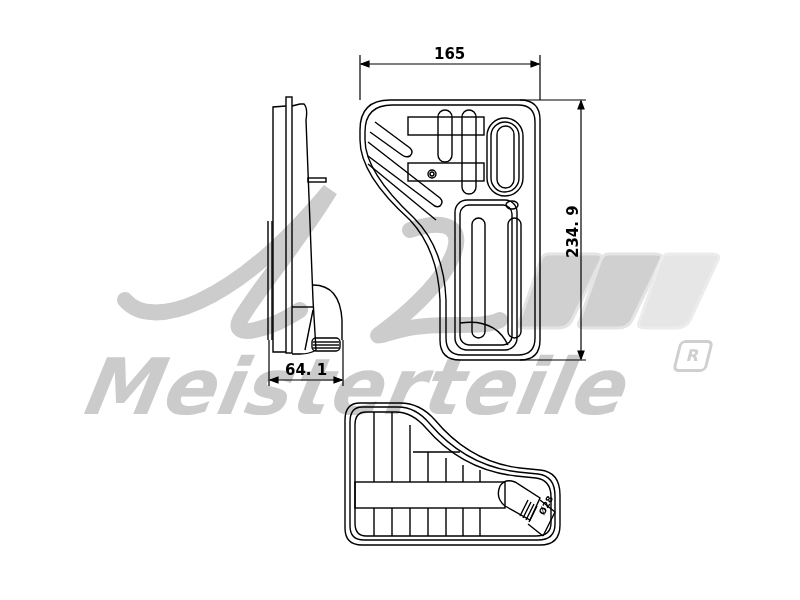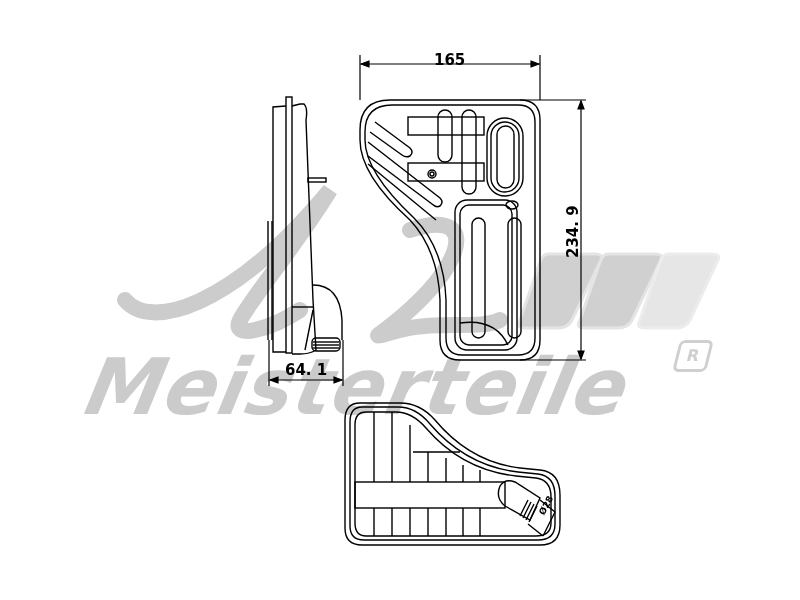--- a/index.html
+++ b/index.html
@@ -137,18 +137,18 @@
           <line x1="534" y1="504" x2="526" y2="520"></line>
           <line x1="537" y1="506" x2="529" y2="522"></line>
           <line x1="540" y1="500" x2="555" y2="512"></line>
           <line x1="528" y1="524" x2="543" y2="536"></line>
           <line x1="555" y1="512" x2="543" y2="536"></line>
         </g>
       </g>
     </g>
   </svg>
 
-  <div class="dim-label" style="left:434px; top:53px;">165</div>
+  <div class="dim-label" style="left:434px; top:47px;">165</div>
   <div class="dim-label vertical" style="left:566px; top:258px;">234. 9</div>
   <div class="dim-label" style="left:285px; top:363px;">64. 1</div>
   <div class="small-dim">Ø28</div>
 
 </div>
 
 </body></html>

